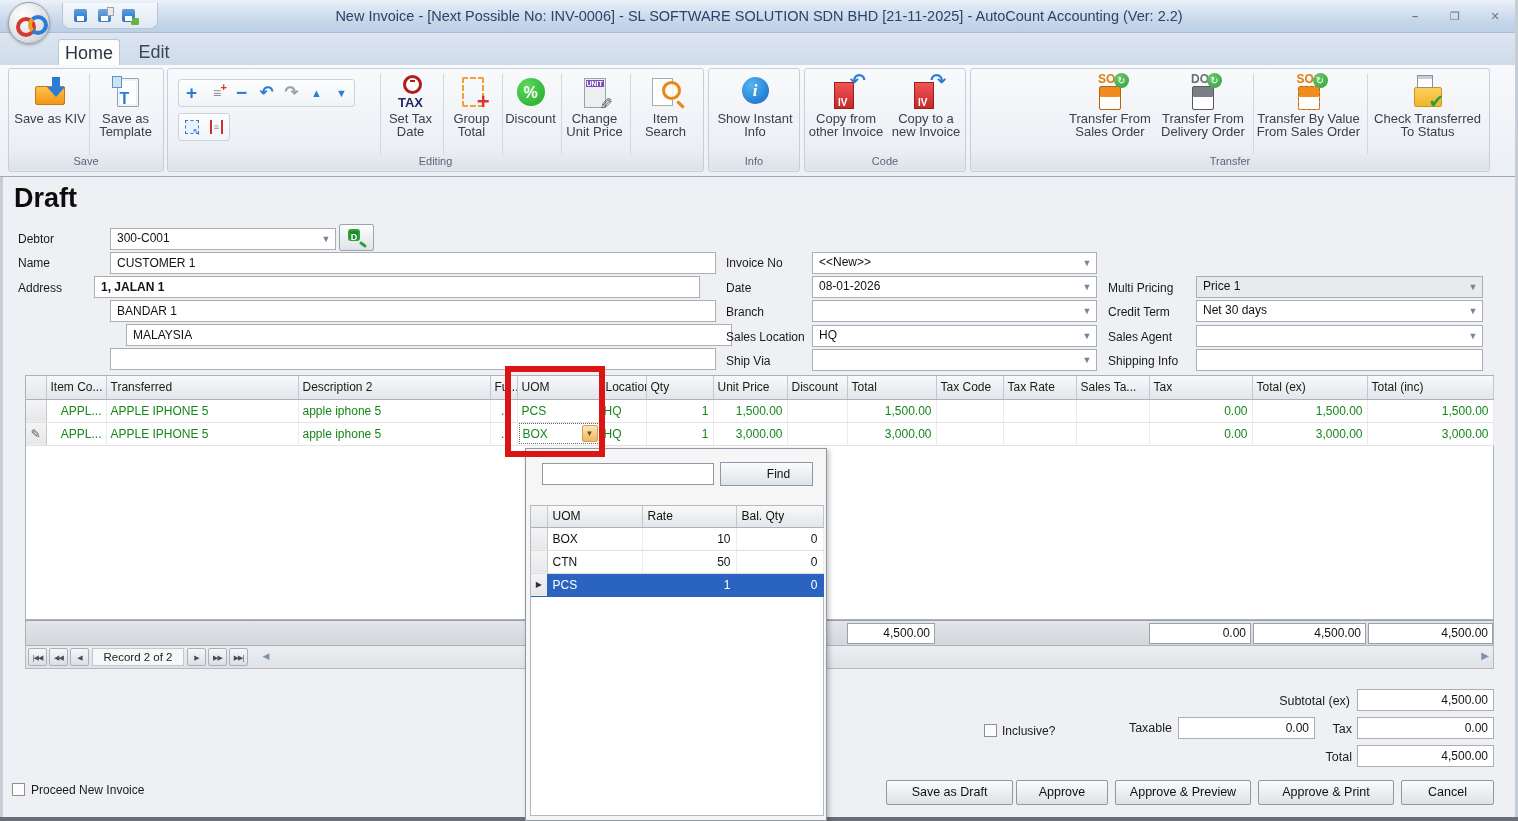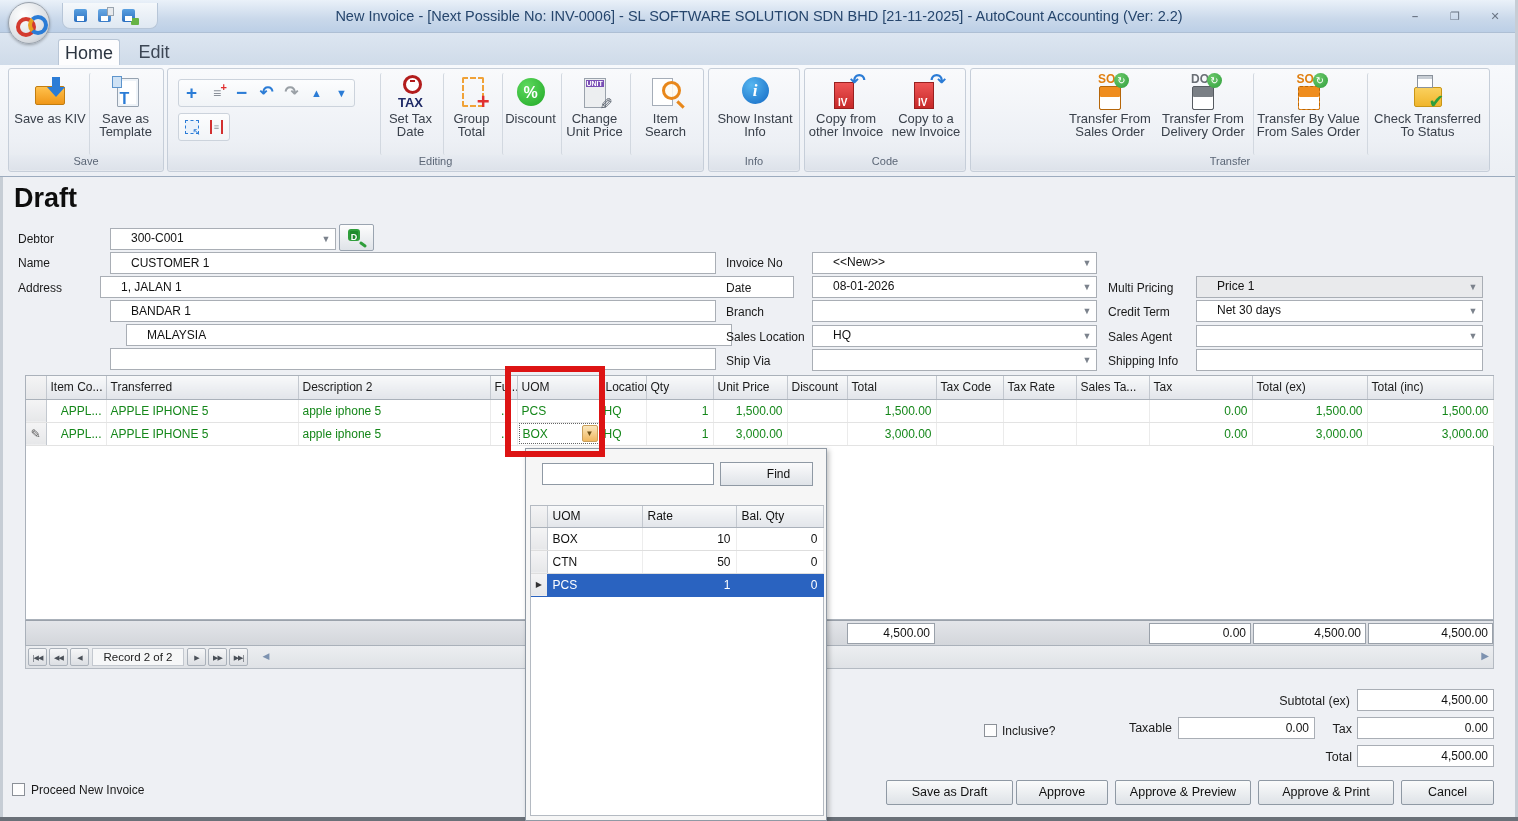--- a/index.html
+++ b/index.html
@@ -102,21 +102,21 @@
   .mi-undo span { color:#2b7cd6; font-size:17px; }
   .mi-redo span { color:#9aa0a6; font-size:17px; }
   .mi-up span, .mi-down span { color:#2b7cd6; font-size:11px; }
   .mi-range span { display:inline-block; width:14px; height:14px; margin-top:6px; border:1px dashed #2b7cd6; background:#eaf2fb; }
   .mi-range em { position:absolute; right:3px; bottom:3px; color:#2b7cd6; font-style:normal; font-size:10px; }
   .mi-list span { display:inline-block; width:13px; height:14px; margin-top:6px; border-left:2px solid #d23030; border-right:2px solid #d23030; color:#8a9099; font-size:9px; line-height:14px; }
 
   
   #draft-title { position:absolute; left:14px; top:183px; font-size:27px; font-weight:bold; color:#0d0d0d; }
   .flabel { position:absolute; font-size:12px; color:#1a1a1a; }
-  .fin { position:absolute; height:22px; background:#fff; border:1px solid #a9aeb5; font-size:12px; padding:2px 20px; font-family:inherit; color:#111; }
+  .fin { position:absolute; height:22px; background:#fff; border:1px solid #a9aeb5; font-size:12px; padding:2px 6px; font-family:inherit; color:#111; }
   .combo .arrow { position:absolute; right:2px; top:3px; width:14px; height:15px; color:#7b828c; font-size:9px; text-align:center; line-height:15px; }
   .combo { padding-right:18px; }
   .fin.gray { background:#e9eaec; }
 
   #btn-debtor-search { position:absolute; left:339px; top:224px; width:35px; height:27px;
     background:linear-gradient(#fdfdfd,#dfe3e8); border:1px solid #9aa4b0; border-radius:2px; }
   #btn-debtor-search .mag { position:absolute; left:8px; top:4px; width:12px; height:12px; border:2px solid #2f9e3b; border-radius:3px 3px 3px 3px; background:#1f8a2c; color:#fff; font-size:9px; font-weight:bold; line-height:12px; text-align:center; }
   #btn-debtor-search .handle { position:absolute; right:6px; bottom:4px; width:8px; height:3px; background:#2f9e3b; transform:rotate(35deg); border-radius:2px; }
 
   
@@ -323,21 +323,21 @@
 </div>
 <div id="btn-debtor-search">
   <span class="mag">D</span>
   <span class="handle"></span>
 </div>
 
 <div class="flabel" style="left:18px;top:256px;">Name</div>
 <input class="fin" style="left: 110px; top: 252px; width: 606px;" value="CUSTOMER 1">
 
 <div class="flabel" style="left:18px;top:281px;">Address</div>
-<input class="fin" style="left: 100px; top: 276px; width: 694px;" value="1, JALAN 1">
+<input class="fin" style="left: 94px; top: 276px; width: 606px; font-weight: bold;" value="1, JALAN 1">
 <input class="fin" style="left: 110px; top: 300px; width: 606px;" value="BANDAR 1">
 <input class="fin" style="left: 110px; top: 324px; width: 606px; margin-left: 16px;" value="MALAYSIA">
 <input class="fin" style="left: 110px; top: 348px; width: 606px;" value="">
 
 <div class="flabel" style="left:726px;top:256px;">Invoice No</div>
 <div class="fin combo" style="left:812px;top:252px;width:285px;">
   <span>&lt;&lt;New&gt;&gt;</span>
   <span class="arrow">▼</span>
 </div>
 <div class="flabel" style="left:726px;top:281px;">Date</div>

